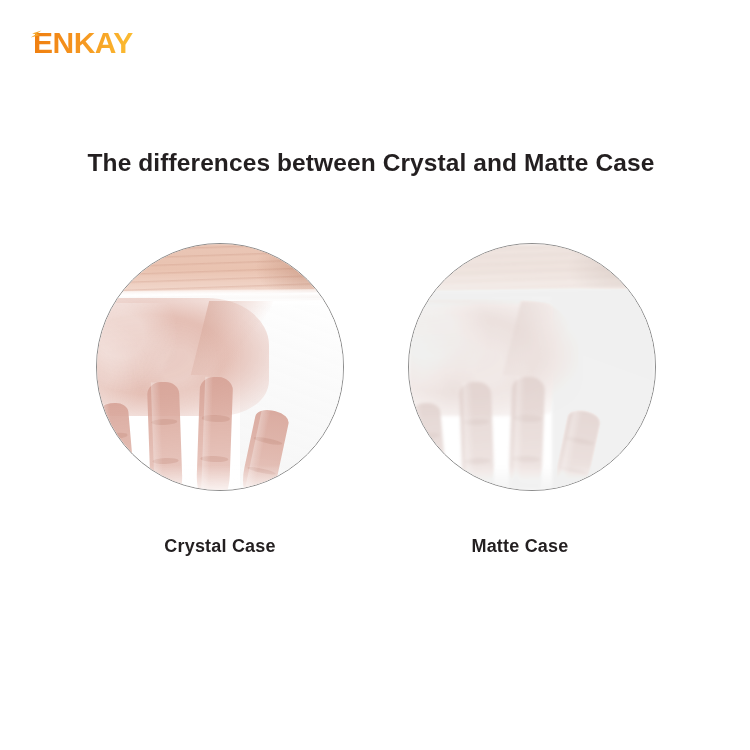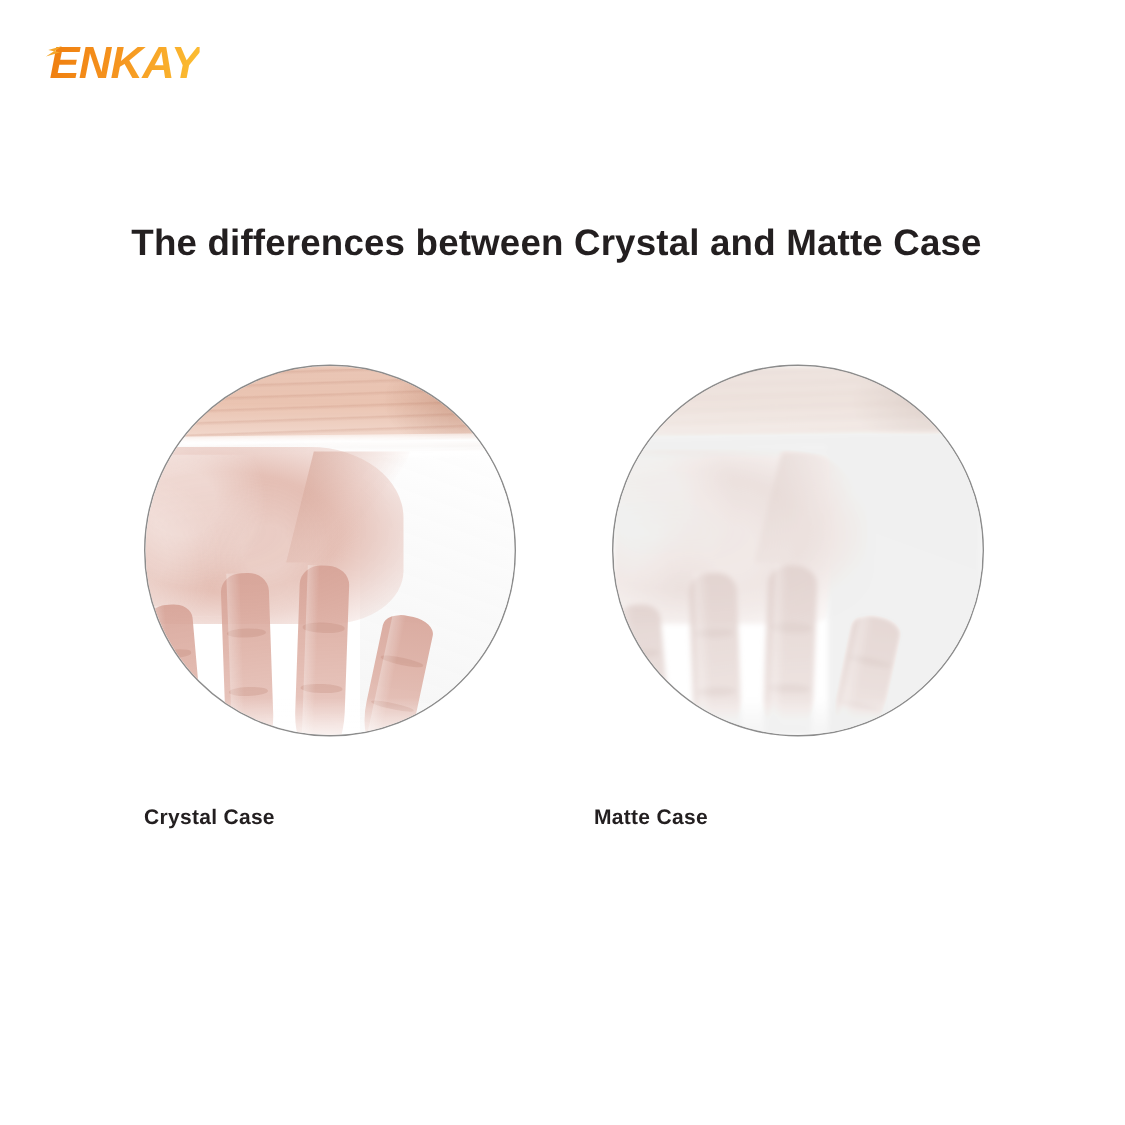--- a/index.html
+++ b/index.html
@@ -15,21 +15,20 @@
     position: relative;
   }
 
   
   .brand-logo {
     position: absolute;
     left: 33px;
     top: 28px;
     font-size: 30px;
     font-weight: bold;
-    font-style: italic;
     letter-spacing: -0.5px;
     line-height: 1;
     background: linear-gradient(100deg, #ef7d0e 0%, #f5941f 45%, #f9ae2b 78%, #fbbf33 100%);
     -webkit-background-clip: text;
     background-clip: text;
     color: transparent;
     -webkit-text-fill-color: transparent;
     white-space: nowrap;
   }
   .logo-spark {
@@ -257,22 +256,22 @@
     inset: 0;
     background: rgba(255,255,255,0.40);
     pointer-events: none;
   }
 
   
   .caption {
     position: absolute;
     top: 536px;
     width: 248px;
-    text-align: left;
-    font-size: 14px;
+    text-align: center;
+    font-size: 18px;
     font-weight: bold;
     color: #231f20;
     letter-spacing: 0.2px;
   }
   .caption.left  { left: 96px; }
   .caption.right { left: 396px; }
 </style>
 </head>
 <body>
 

